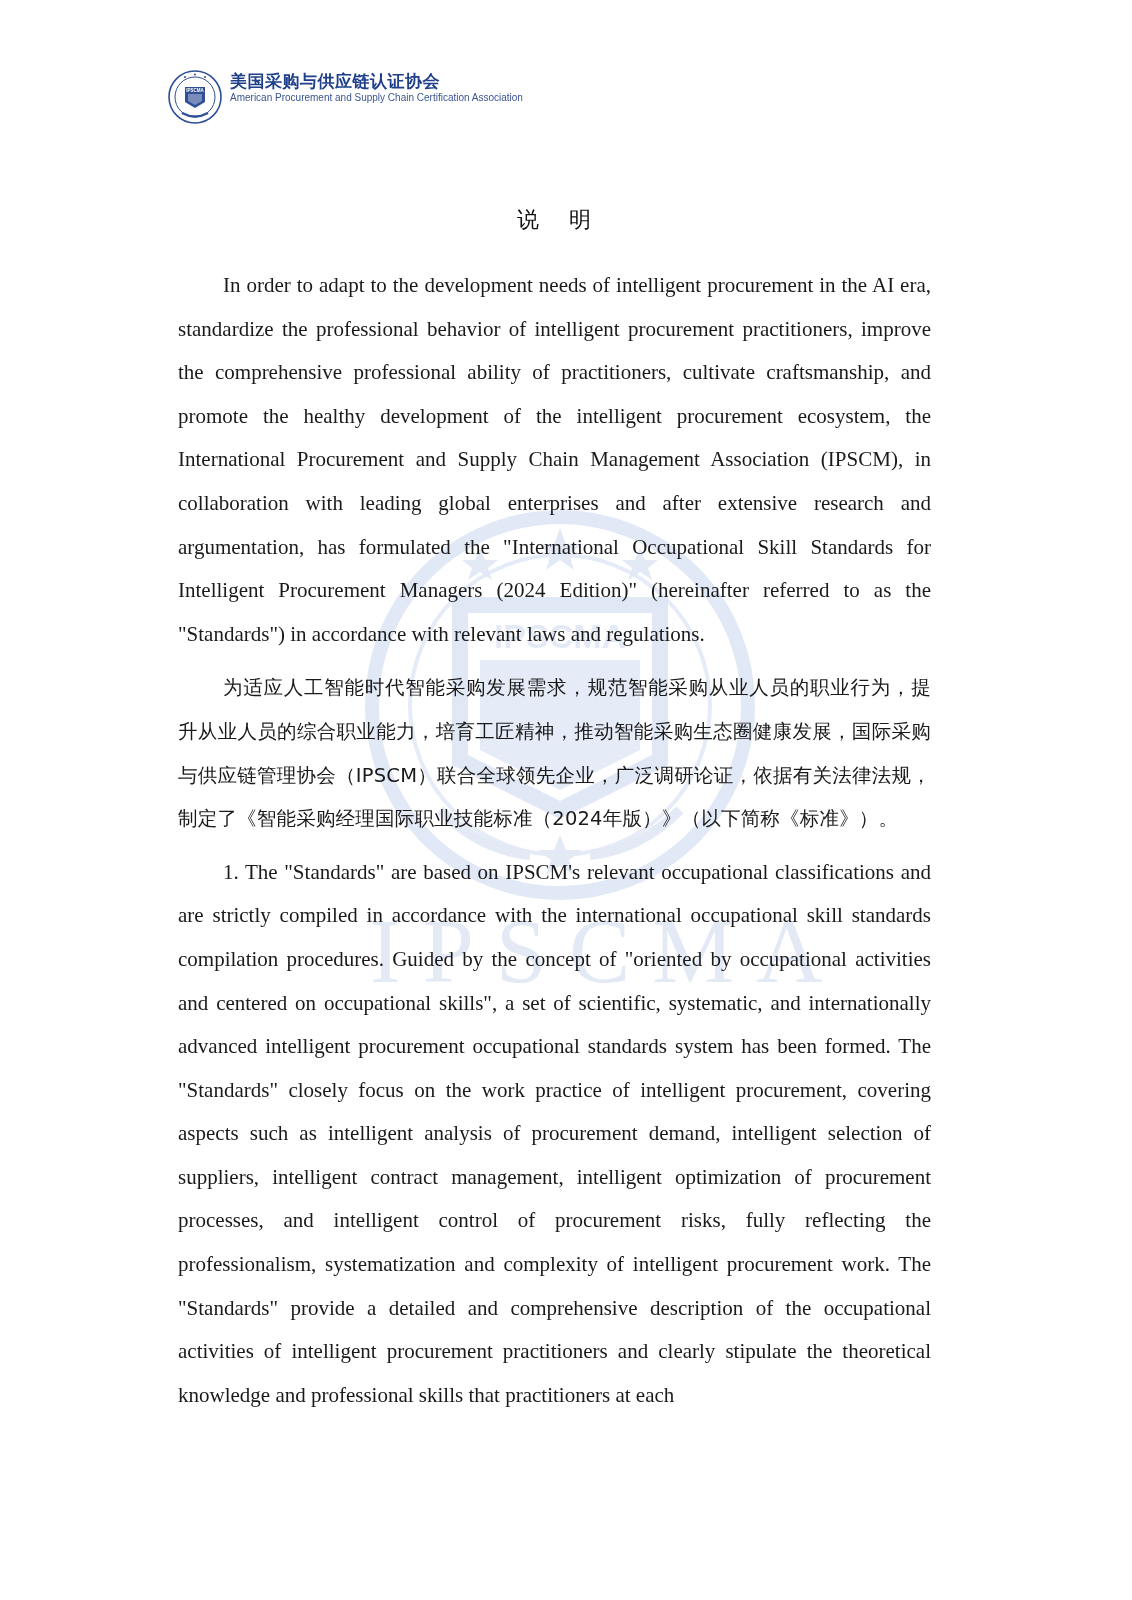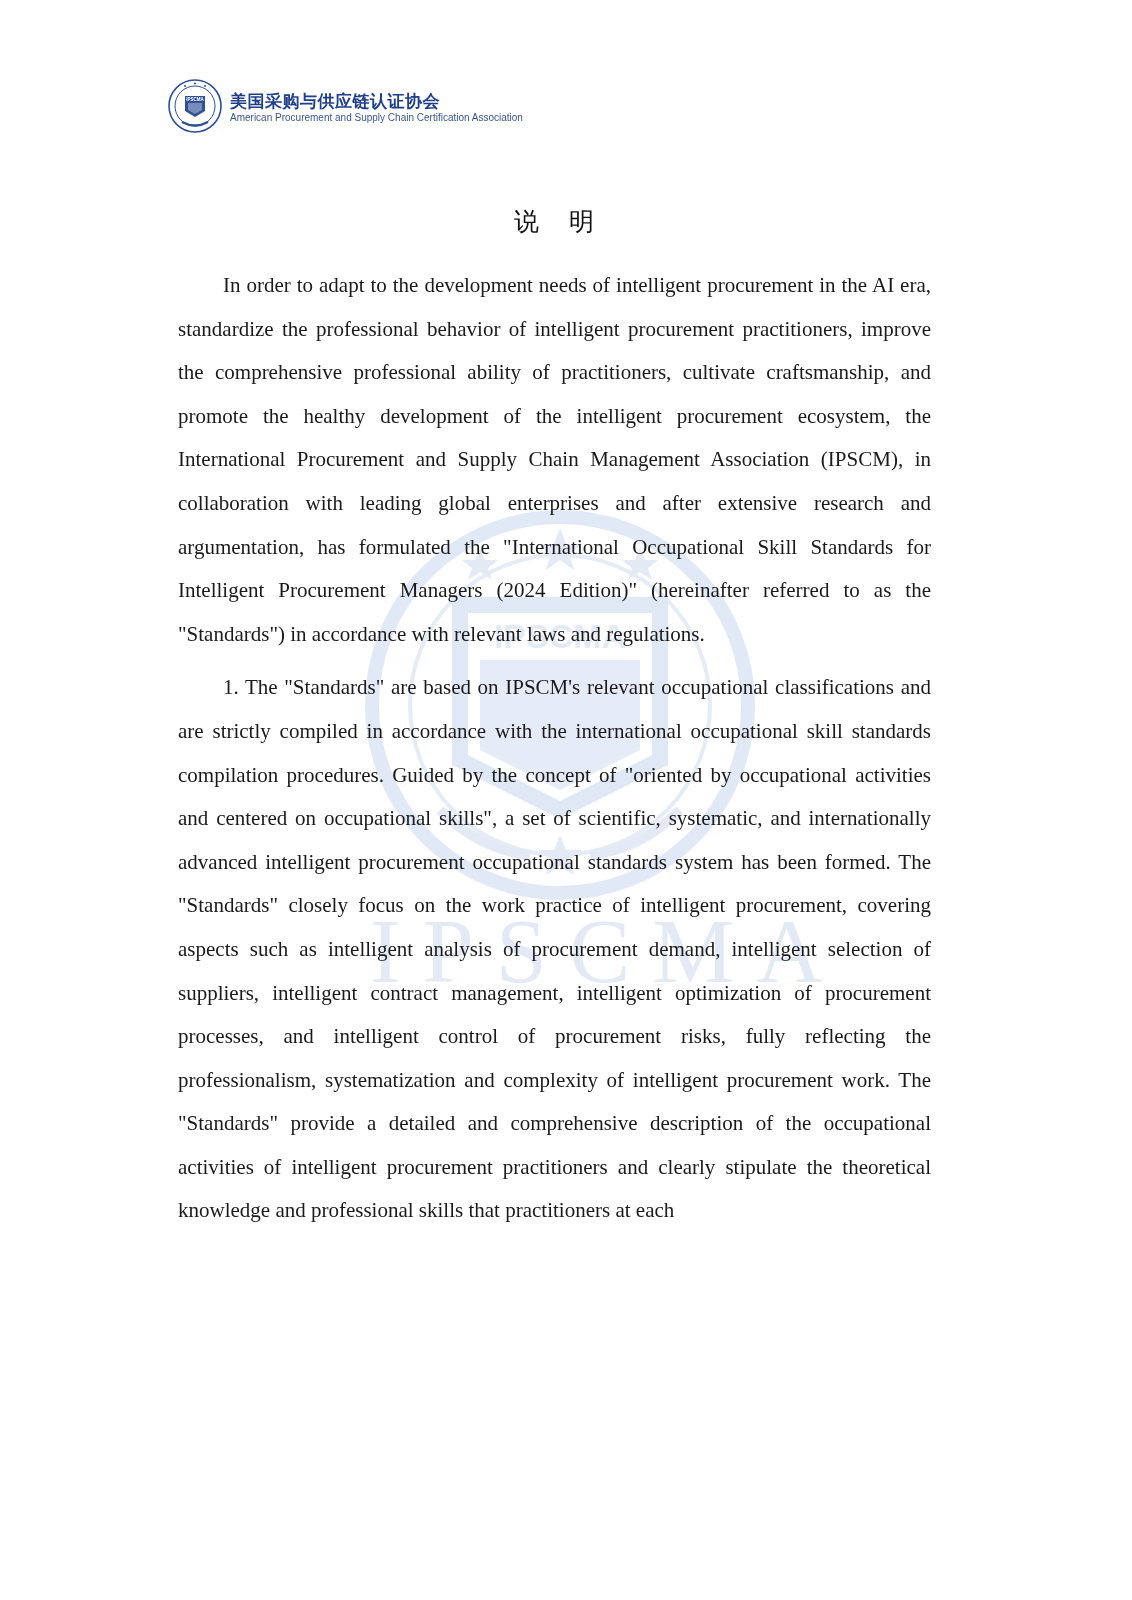--- a/index.html
+++ b/index.html
@@ -4,29 +4,29 @@
   <style>
     html, body { margin: 0; padding: 0; background: #ffffff; }
     body { width: 1132px; height: 1600px; position: relative; overflow: hidden; }
     .page { position: absolute; left: 0; top: 0; width: 1132px; height: 1600px; background: #ffffff; }
 
     
     .watermark { position: absolute; left: 360px; top: 510px; width: 400px; height: 400px; pointer-events: none; z-index: 0; }
     .wm-letters { position: absolute; left: 370px; top: 905px; width: 400px; font-family: "Liberation Serif", serif; font-size: 92px; color: #e3eaf6; letter-spacing: 22px; text-align: center; z-index: 0; pointer-events: none; line-height: 1; }
 
     
-    .header { position: absolute; left: 168px; top: 78px; height: 56px; display: flex; align-items: center; z-index: 2; }
+    .header { position: absolute; left: 168px; top: 70px; height: 56px; display: flex; z-index: 2; }
     .logo-seal { width: 54px; height: 54px; }
     .logo-text { margin-left: 8px; display: flex; flex-direction: column; }
     .logo-cn { font-family: "DejaVu Sans", sans-serif; font-weight: bold; font-size: 17px; color: #1f3f8a; letter-spacing: 0.5px; line-height: 22px; }
     .logo-en { font-family: "Liberation Sans", sans-serif; font-size: 10px; color: #3b5493; line-height: 11px; white-space: nowrap; }
 
     
     .title-en { position: absolute; left: 0; width: 1108px; top: 150px; text-align: center; font-family: "Liberation Serif", serif; font-weight: bold; font-size: 23px; color: #111; z-index: 2; }
-    .title-cn { position: absolute; left: 0; width: 1108px; top: 205px; text-align: center; font-family: "DejaVu Sans", sans-serif; font-size: 25px; color: #111; letter-spacing: 30px; padding-left: 30px; box-sizing: border-box; z-index: 2; }
+    .title-cn { position: absolute; left: 0; width: 1108px; top: 205px; text-align: center; font-family: "DejaVu Sans", sans-serif; font-size: 22px; color: #111; letter-spacing: 30px; padding-left: 30px; box-sizing: border-box; z-index: 2; }
 
     
     .body-text { position: absolute; left: 168px; top: 254px; width: 773px; z-index: 2; }
     .para { margin: 10px; font-family: "Liberation Serif", serif; font-size: 21px; line-height: 43.6px; color: #1a1a1a; text-align: justify; text-indent: 45px; }
     .para-cn { font-family: "DejaVu Sans", sans-serif; font-size: 19.5px; letter-spacing: 0.2px; }
   </style>
 </head>
 <body>
 
 <div class="page">
@@ -64,16 +64,17 @@
     <div class="logo-text">
       <span class="logo-cn">美国采购与供应链认证协会</span>
       <span class="logo-en">American Procurement and Supply Chain Certification Association</span>
     </div>
   </div>
 
   <div class="title-cn">说明</div>
 
   <div class="body-text">
     <p class="para">In order to adapt to the development needs of intelligent procurement in the AI era, standardize the professional behavior of intelligent procurement practitioners, improve the comprehensive professional ability of practitioners, cultivate craftsmanship, and promote the healthy development of the intelligent procurement ecosystem, the International Procurement and Supply Chain Management Association (IPSCM), in collaboration with leading global enterprises and after extensive research and argumentation, has formulated the "International Occupational Skill Standards for Intelligent Procurement Managers (2024 Edition)" (hereinafter referred to as the "Standards") in accordance with relevant laws and regulations.</p>
+    <p class="para para-cn">为适应人工智能时代智能采购发展需求，规范智能采购从业人员的职业行为，提升从业人员的综合职业能力，培育工匠精神，推动智能采购生态圈健康发展，国际采购与供应链管理协会（IPSCM）联合全球领先企业，广泛调研论证，依据有关法律法规，制定了《智能采购经理国际职业技能标准（2024年版）》（以下简称《标准》）。</p>
     <p class="para">1. The "Standards" are based on IPSCM's relevant occupational classifications and are strictly compiled in accordance with the international occupational skill standards compilation procedures. Guided by the concept of "oriented by occupational activities and centered on occupational skills", a set of scientific, systematic, and internationally advanced intelligent procurement occupational standards system has been formed. The "Standards" closely focus on the work practice of intelligent procurement, covering aspects such as intelligent analysis of procurement demand, intelligent selection of suppliers, intelligent contract management, intelligent optimization of procurement processes, and intelligent control of procurement risks, fully reflecting the professionalism, systematization and complexity of intelligent procurement work. The "Standards" provide a detailed and comprehensive description of the occupational activities of intelligent procurement practitioners and clearly stipulate the theoretical knowledge and professional skills that practitioners at each</p>
   </div>
 
 </div>
 
 </body></html>

